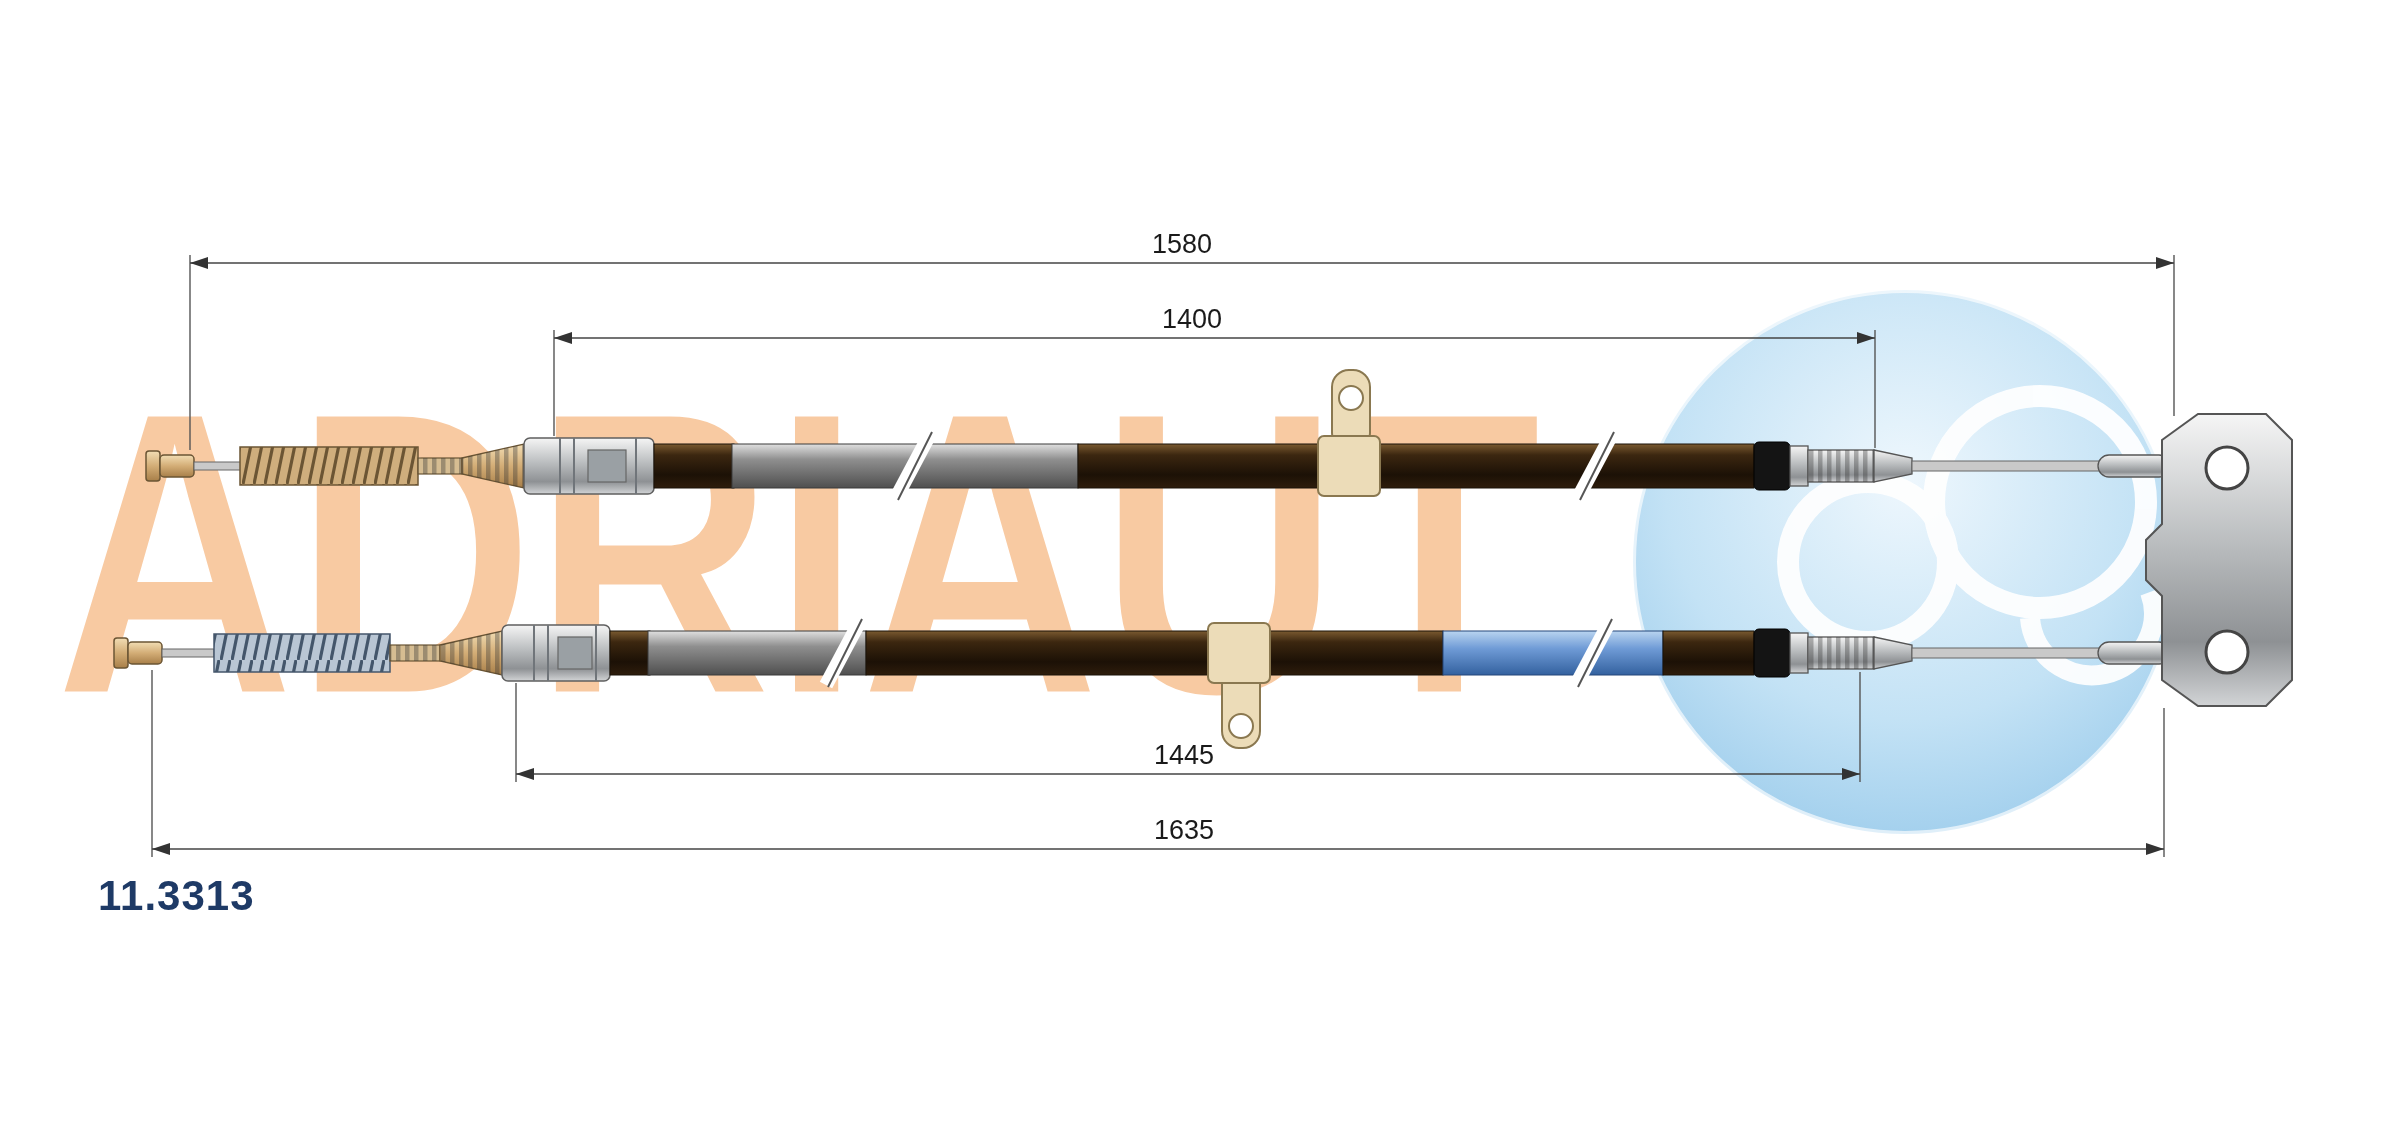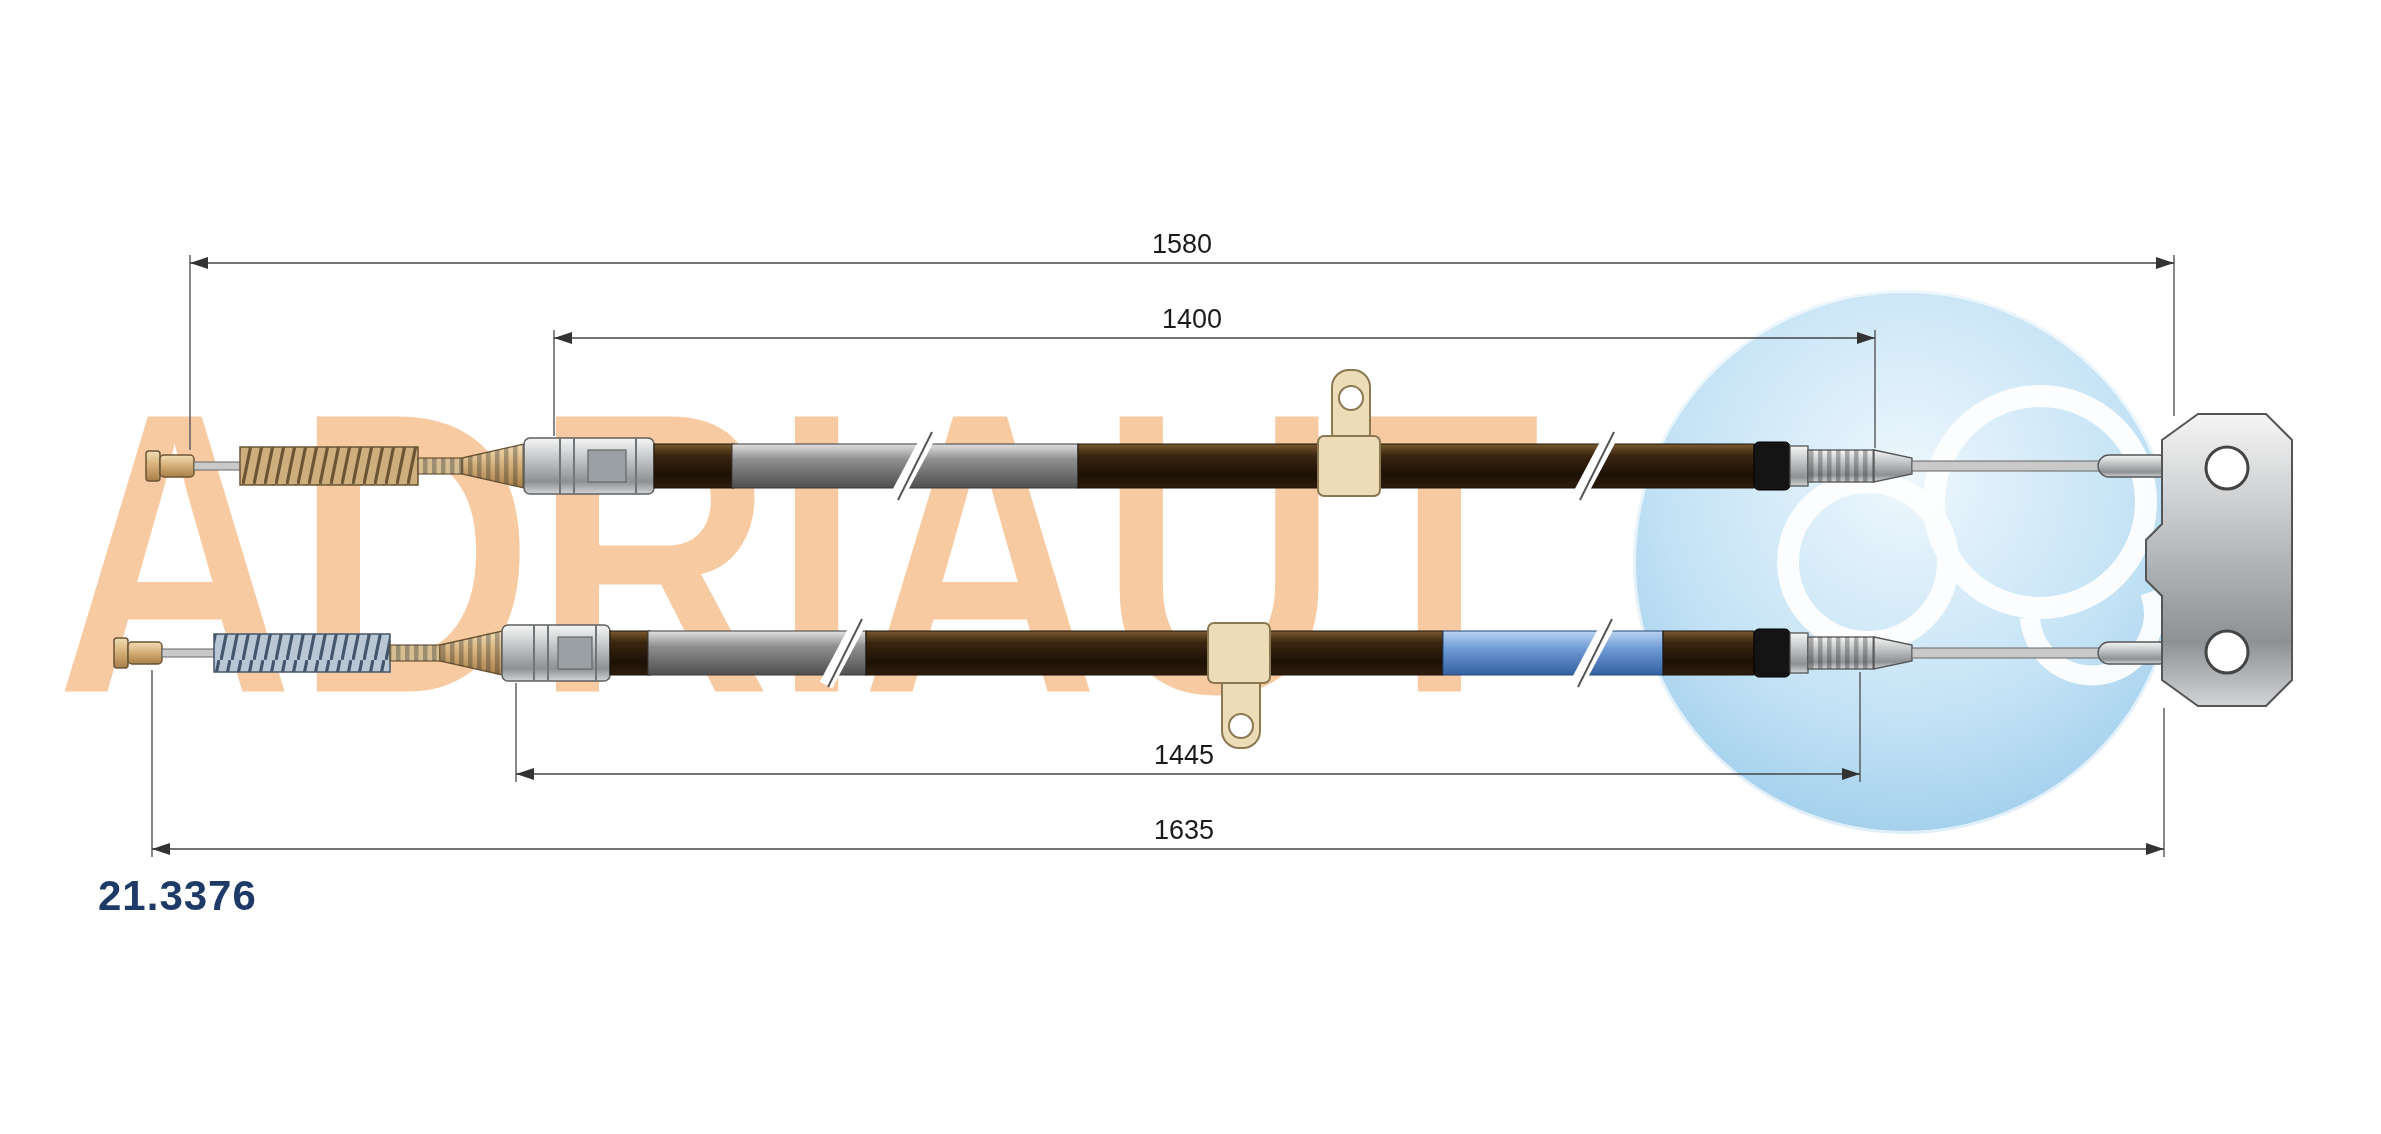--- a/index.html
+++ b/index.html
@@ -225,15 +225,15 @@
     <g stroke="#444" stroke-width="1.4">
       <line x1="152" y1="670" x2="152" y2="857" stroke="#555"></line>
       <line x1="2164" y1="708" x2="2164" y2="857" stroke="#555"></line>
       <line x1="152" y1="849" x2="2164" y2="849"></line>
       <polygon points="152,849 170,843 170,855" fill="#333" stroke="none"></polygon>
       <polygon points="2164,849 2146,843 2146,855" fill="#333" stroke="none"></polygon>
       <text class="dim" x="1184" y="839" text-anchor="middle" stroke="none">1635</text>
     </g>
   </svg>
 
-  <div class="part-number">21.3376</div>
+  <div class="part-number">11.3313</div>
 
 </div>
 
 </body></html>

